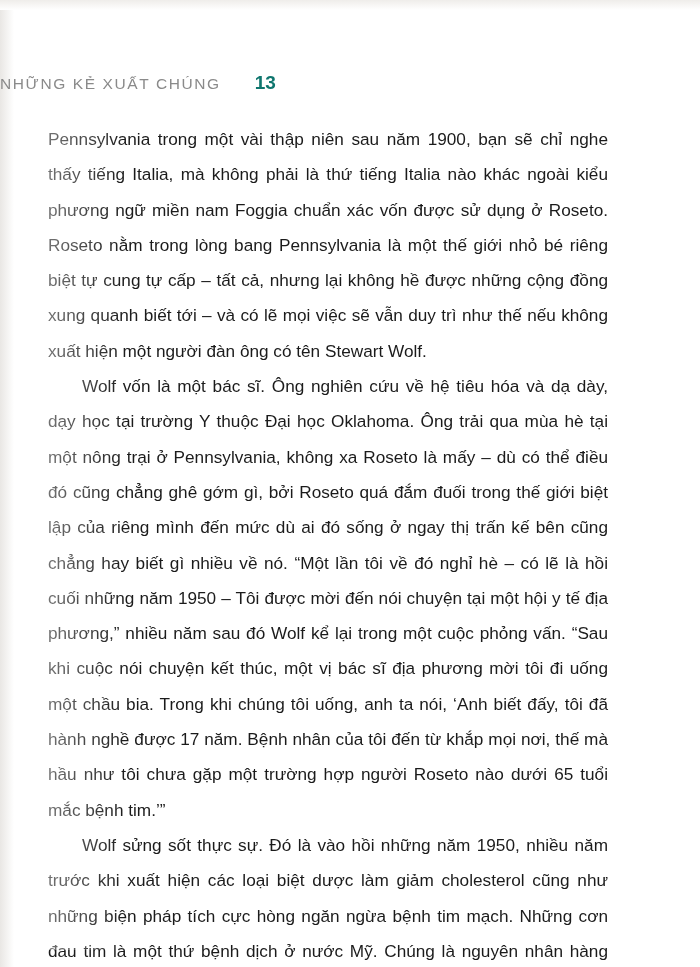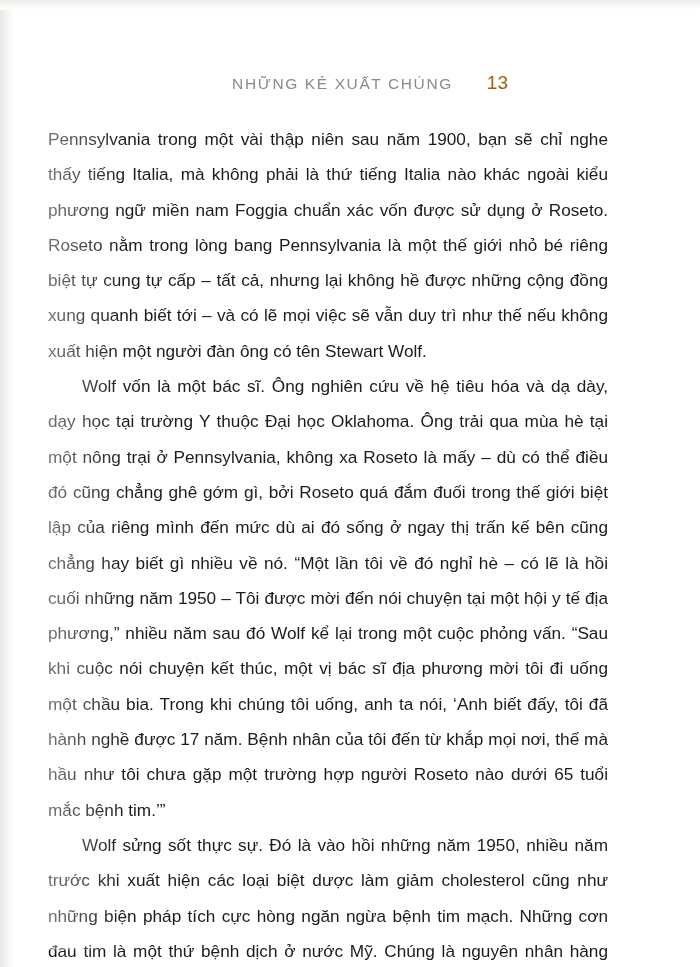--- a/index.html
+++ b/index.html
@@ -41,34 +41,33 @@
   }
   .header {
     position: absolute;
     top: 72px;
     left: 0;
     width: 580px;
     height: 30px;
     padding-right: 72px;
     box-sizing: border-box;
     display: flex;
-    justify-content: flex-end;
     align-items: baseline;
   }
   .running-title {
     font-size: 15.5px;
     letter-spacing: 1.6px;
     color: #8a8a8a;
     font-weight: 400;
     white-space: nowrap;
   }
   .folio {
     font-size: 19px;
-    font-weight: normal;
-    color: #a16207;
+    font-weight: bold;
+    color: #0f766e;
     margin-left: 34px;
   }
   .body-text {
     position: absolute;
     top: 122px;
     left: 48px;
     width: 560px;
     color: #1b1b1b;
     font-size: 17.2px;
     line-height: 35.3px;

